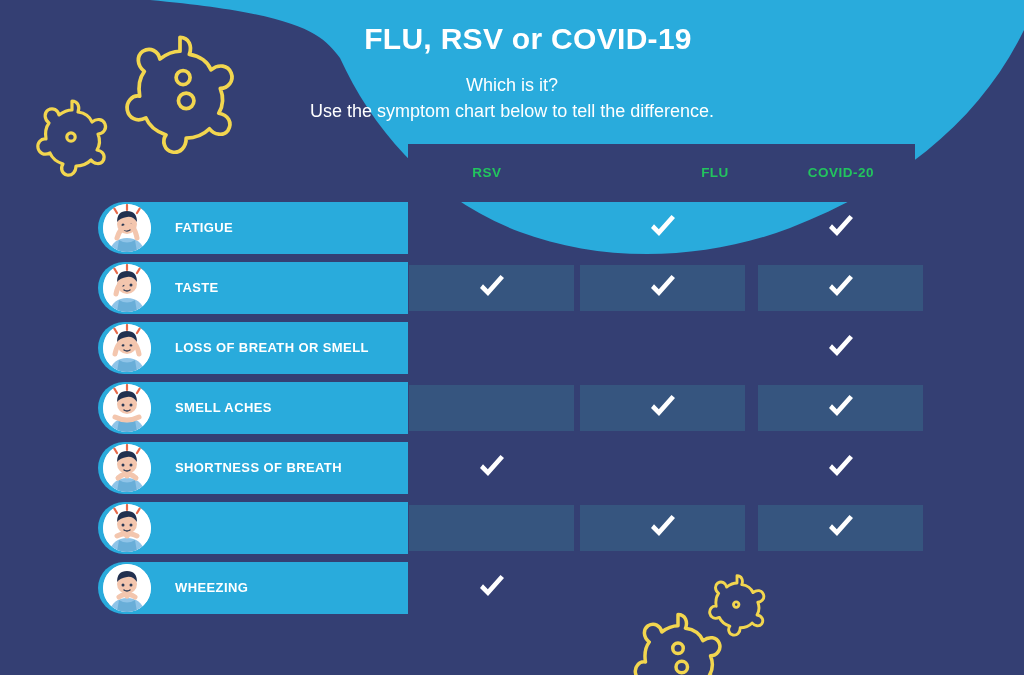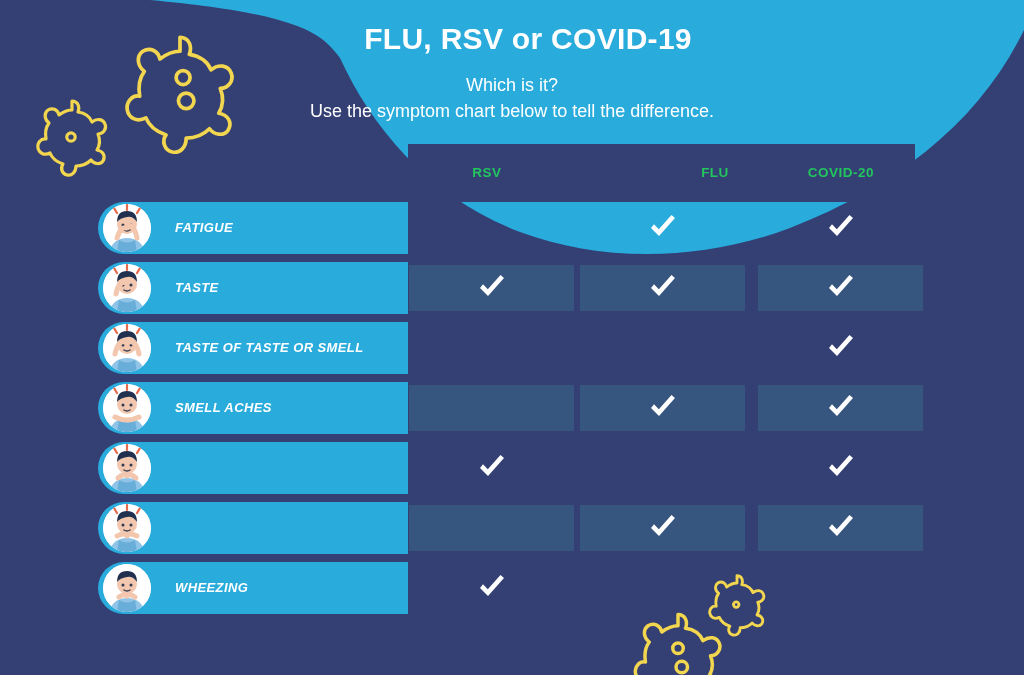--- a/index.html
+++ b/index.html
@@ -32,21 +32,21 @@
     position:absolute;left:408px;top:144px;width:507px;height:58px;
     background:#343f73;z-index:4;
   }
   .head-lbl{
     position:absolute;top:165px;font-size:13.5px;font-weight:bold;
     color:#22c55e;letter-spacing:.5px;text-align:center;z-index:7;
     transform:translateX(-50%);
   }
 
   
-  .row{position:absolute;left:0;width:1024px;height:52px;z-index:5;font-style:italic;}
+  .row{position:absolute;left:0;width:1024px;height:52px;z-index:5;}
 
   .pill{
     position:absolute;left:98px;top:0;width:310px;height:52px;
     background:#29abdc;border-top-left-radius:26px;border-bottom-left-radius:26px;
   }
   .avatar{
     position:absolute;left:103px;top:2px;width:48px;height:48px;border-radius:50%;
     background:#ffffff;overflow:hidden;
   }
   .avatar svg{display:block;width:48px;height:48px;}
@@ -214,21 +214,21 @@
             <path d="M16,36 q8,5 16,0 l2,12 l-20,0 Z" fill="#69aed8"></path>
             <circle cx="24" cy="20" r="10" fill="#f3c6ae"></circle>
             <path d="M14,18 q0,-11 10,-11 q10,0 10,11 q-4,-6 -10,-5 q-7,1 -10,5 Z" fill="#22304f"></path>
             <circle cx="20" cy="21" r="1.5" fill="#2b3a55"></circle>
             <circle cx="28" cy="21" r="1.5" fill="#2b3a55"></circle>
             <path d="M21,26 q3,2 6,0" stroke="#2b3a55" stroke-width="1.4" fill="none" stroke-linecap="round"></path>
             <path d="M12,30 q3,-14 10,-12 M36,30 q-3,-14 -10,-12" stroke="#f3c6ae" stroke-width="5" fill="none" stroke-linecap="round"></path>
             <path d="M14,9 l-3,-5 M24,6 l0,-5 M34,9 l3,-5" stroke="#e8684a" stroke-width="2.2" stroke-linecap="round" fill="none"></path>
           </svg>
         </div>
-        <div class="sym-label">TASTE OF TASTE OR SMELL</div>
+        <div class="sym-label">LOSS OF BREATH OR SMELL</div>
         <div class="cell" style="left: 409px;"></div>
         <div class="cell" style="left: 580px;"></div>
         <div class="cell" style="left: 758px;">
           <span class="chk"><svg viewBox="0 0 30 30">
               <path d="M3,15 L11,23 L27,5 L23.5,2 L10.8,16.2 L6,11.3 Z" fill="#ffffff"></path>
             </svg></span>
         </div>
       </div>
       <div class="row" style="top: 382px;">
         <div class="pill"></div>
@@ -268,20 +268,21 @@
             <path d="M16,36 q8,5 16,0 l2,12 l-20,0 Z" fill="#69aed8"></path>
             <circle cx="24" cy="20" r="10" fill="#f3c6ae"></circle>
             <path d="M14,18 q0,-11 10,-11 q10,0 10,11 q-4,-6 -10,-5 q-7,1 -10,5 Z" fill="#22304f"></path>
             <circle cx="20" cy="21" r="1.5" fill="#2b3a55"></circle>
             <circle cx="28" cy="21" r="1.5" fill="#2b3a55"></circle>
             <path d="M21,26 q3,2 6,0" stroke="#2b3a55" stroke-width="1.4" fill="none" stroke-linecap="round"></path>
             <path d="M15,34 q7,-6 9,-2 M33,34 q-7,-6 -9,-2" stroke="#f3c6ae" stroke-width="5" fill="none" stroke-linecap="round"></path>
             <path d="M14,9 l-3,-5 M24,6 l0,-5 M34,9 l3,-5" stroke="#e8684a" stroke-width="2.2" stroke-linecap="round" fill="none"></path>
           </svg>
         </div>
+        <div class="sym-label">SHORTNESS OF BREATH</div>
         <div class="cell" style="left: 409px;">
           <span class="chk"><svg viewBox="0 0 30 30">
               <path d="M3,15 L11,23 L27,5 L23.5,2 L10.8,16.2 L6,11.3 Z" fill="#ffffff"></path>
             </svg></span>
         </div>
         <div class="cell" style="left: 580px;"></div>
         <div class="cell" style="left: 758px;">
           <span class="chk"><svg viewBox="0 0 30 30">
               <path d="M3,15 L11,23 L27,5 L23.5,2 L10.8,16.2 L6,11.3 Z" fill="#ffffff"></path>
             </svg></span>

